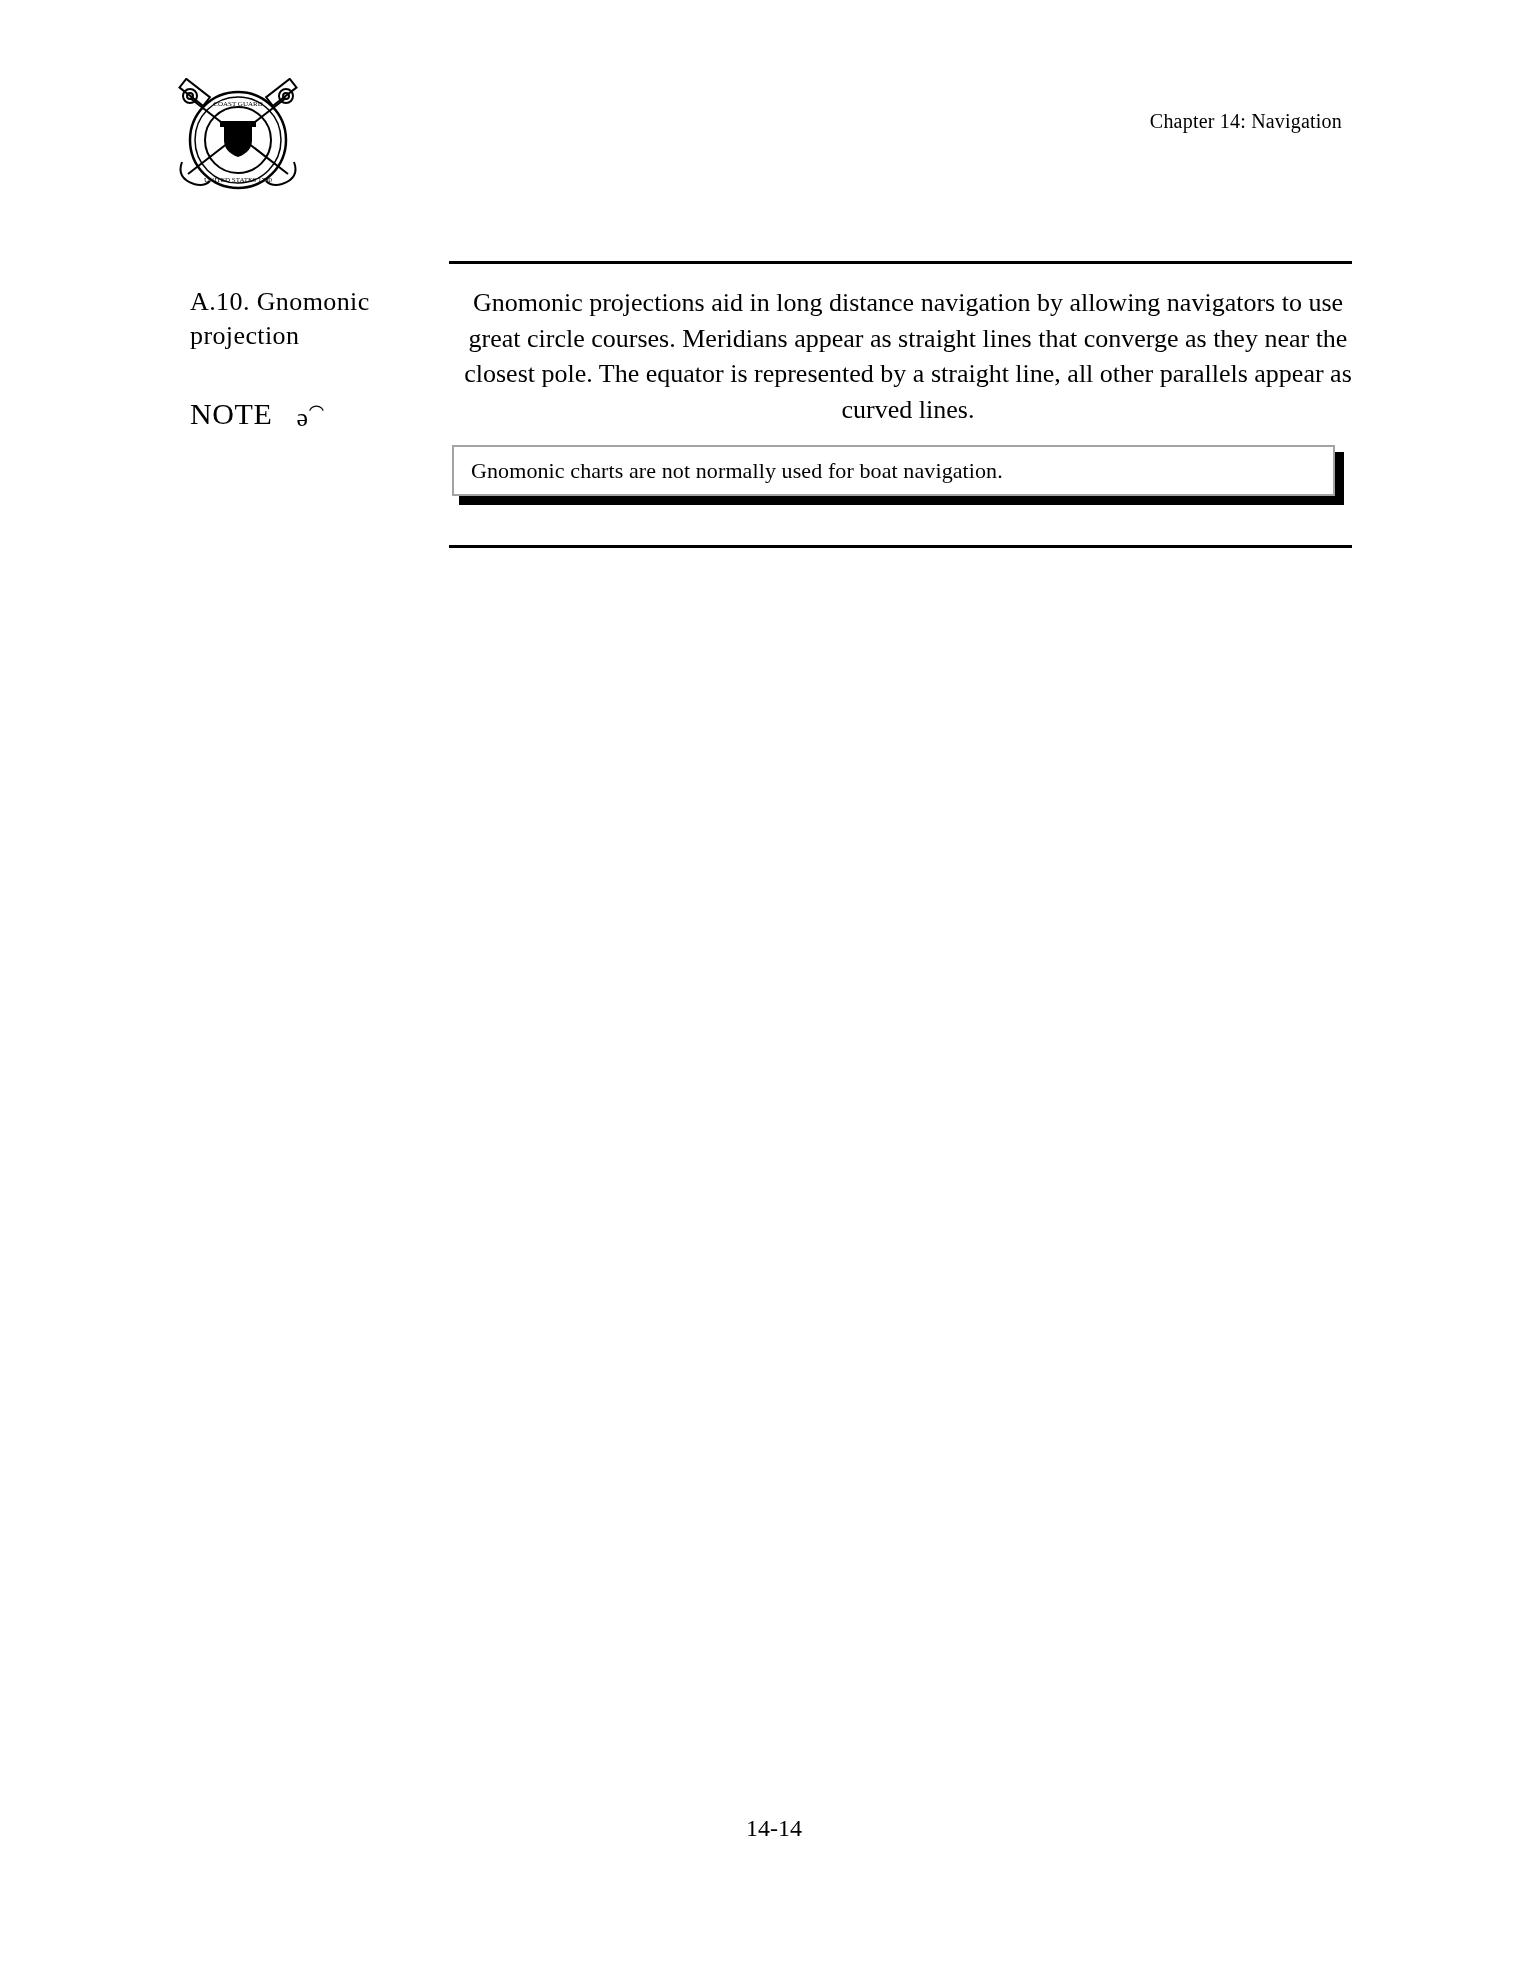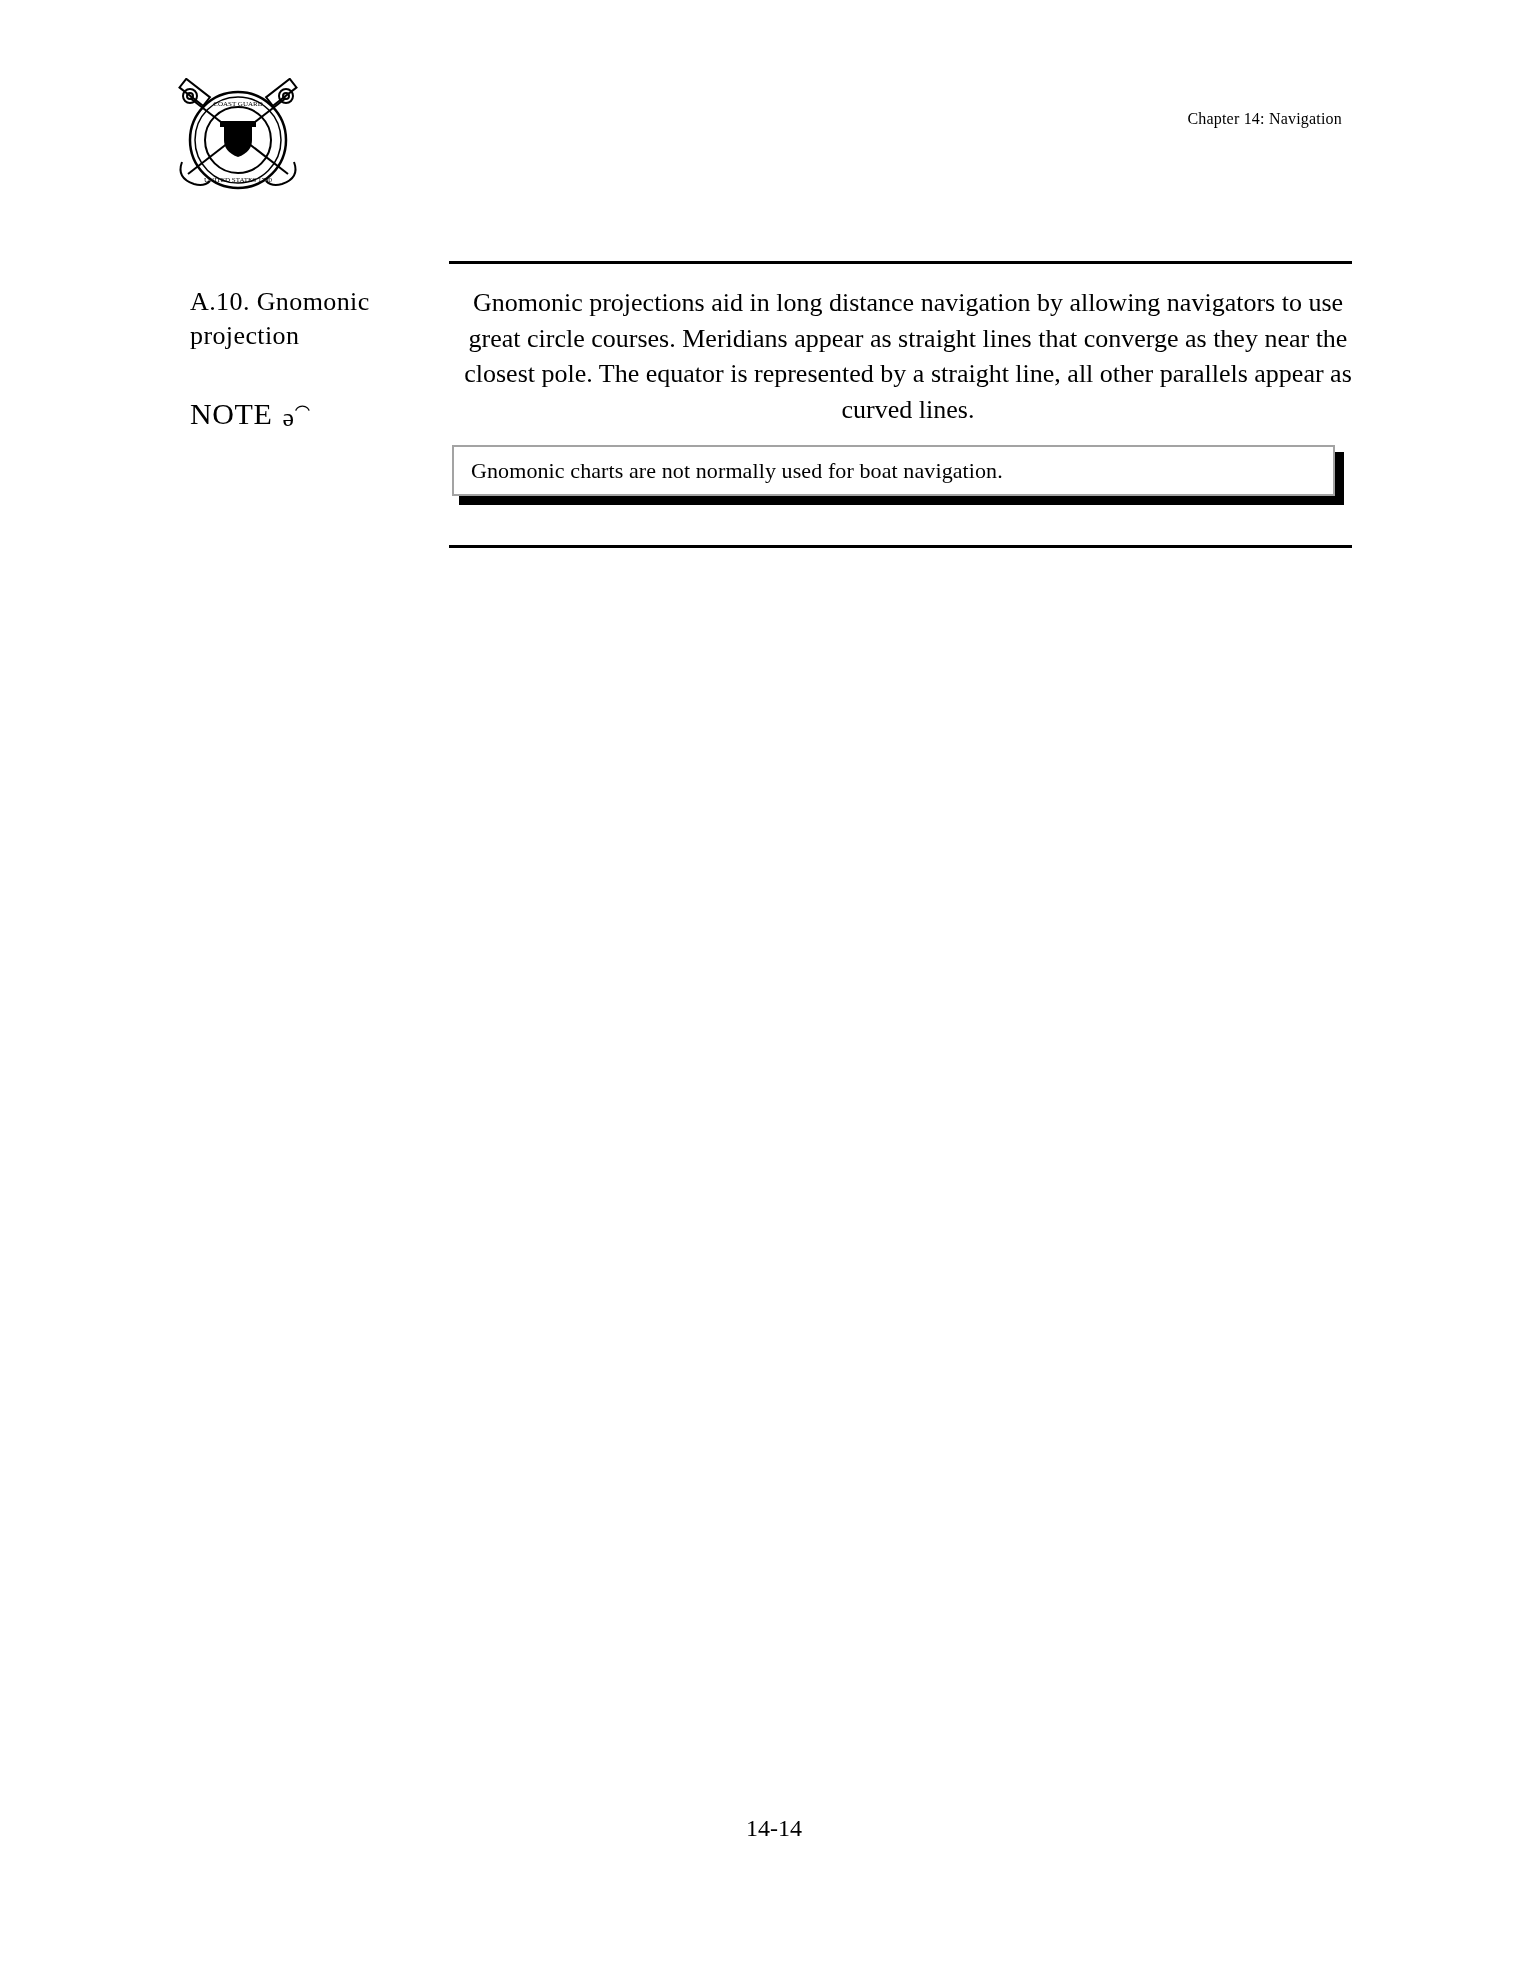--- a/index.html
+++ b/index.html
@@ -37,21 +37,21 @@
     left: 168px;
     top: 8px;
     width: 140px;
     height: 125px;
   }
 
   .header-title {
     position: absolute;
     right: 188px;
     top: 40px;
-    font-size: 16px;
+    font-size: 20px;
     font-family: "Liberation Serif", serif;
     white-space: nowrap;
     letter-spacing: 0.2px;
   }
 
   
   .rule {
     position: absolute;
     left: 449px;
     width: 903px;
@@ -72,21 +72,21 @@
     font-size: 26px;
     line-height: 1.30;
     letter-spacing: 0.4px;
   }
   .note-label {
     margin-top: 44px;
     font-size: 30px;
     letter-spacing: 0.6px;
     display: flex;
     align-items: center;
-    gap: 10px;
+    gap: 24px;
   }
   .note-glyph {
     font-size: 26px;
     line-height: 1;
     position: relative;
     top: 4px;
   }
 
   
   .body-col {

